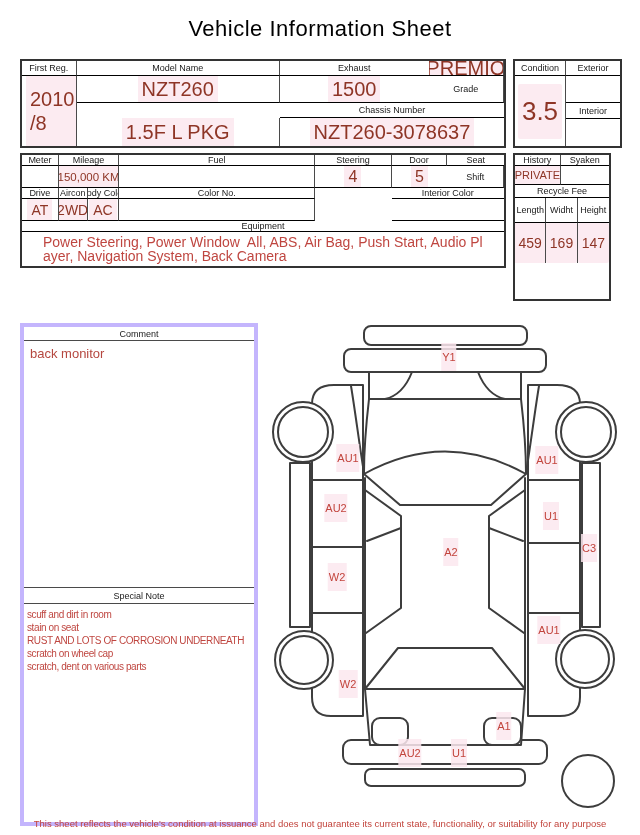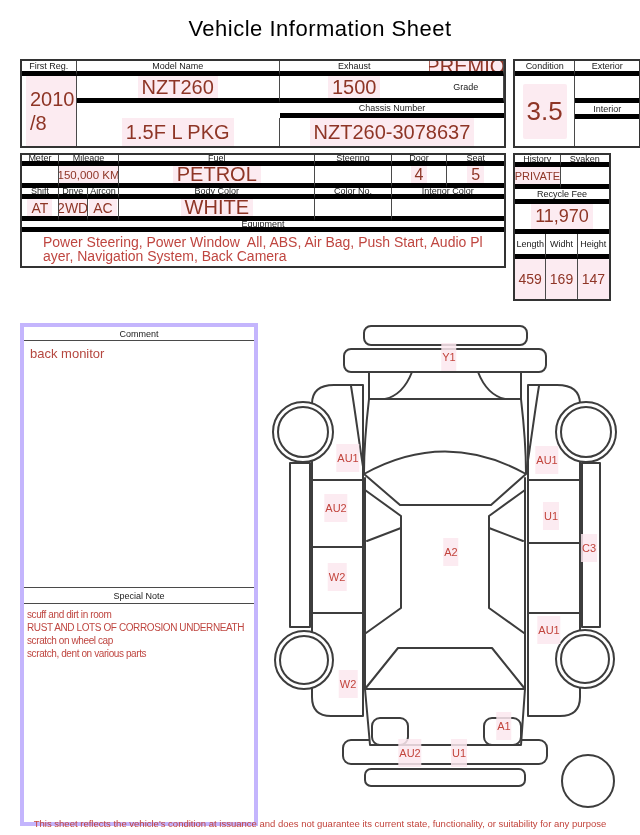--- a/index.html
+++ b/index.html
@@ -6,31 +6,31 @@
   body{width:640px;height:835px;position:relative;font-family:"Liberation Sans",sans-serif;overflow:hidden;}
   .abs{position:absolute;}
   
   .title{left:0;top:16px;width:640px;text-align:center;font-size:22px;color:#000;letter-spacing:.5px;}
   
   .tbl{box-sizing:border-box;border:2px solid #333;display:grid;background:#fff;}
   .cell{display:flex;align-items:center;justify-content:center;overflow:hidden;}
   .hd{font-size:9px;color:#1a1a1a;white-space:nowrap;}
   .vl{color:#8e3526;white-space:nowrap;}
   .br{border-right:1px solid #4a4a4a;}
-  .bb{border-bottom:5px solid #000000;}
+  .bb{border-bottom:1px solid #000000;}
   .pk{background:#fcebf1;padding:12px 4px;border-radius:2px;}
   .fs20{font-size:20px;}
   .fs26{font-size:26px;}
   .fs18{font-size:18px;}
   .fs16{font-size:16px;}
   .fs14{font-size:14px;}
   .fs12{font-size:11.5px;}
   .fs11{font-size:11px;}
   .t1l{left:20px;top:59px;width:486px;height:89px;grid-template-columns:55fr 205fr 150fr 76fr;grid-template-rows:16fr 28fr 16fr 29fr;}
-  .t1r{left:513px;top:59px;width:128px;height:89px;grid-template-columns:53fr 56fr;grid-template-rows:16fr 28fr 17fr 28fr;}
+  .t1r{left:513px;top:59px;width:109px;height:89px;grid-template-columns:53fr 56fr;grid-template-rows:16fr 28fr 17fr 28fr;}
   .t2l{left:20px;top:153px;width:486px;height:115px;grid-template-columns:37fr 29fr 32fr 197fr 77fr 56fr 57fr;grid-template-rows:15fr 30fr 15fr 30fr 15fr 43fr;}
   .t2r{left:513px;top:153px;width:98px;height:148px;grid-template-columns:53fr 56fr;grid-template-rows:15fr 27fr 18fr 38fr 50fr;}
   .firstreg{justify-content:flex-start;padding-left:4px;}
   .firstreg span{white-space:pre-line;line-height:24px;}
   .equip{display:block;text-align:left;padding:3px 21px;font-size:14px;line-height:14px;color:#bf4640;white-space:pre-wrap;word-break:break-all;}
   .lwh{display:grid;grid-template-columns:1fr 1fr 1fr;grid-template-rows:19fr 31fr;}
   
   .cbox{left:20px;top:315px;width:238px;height:503px;box-sizing:border-box;border:4px solid #c4b5fd;display:flex;flex-direction:column;background:#fff;margin-top:8px;}
   .sechead{flex:0 0 13px;display:flex;align-items:center;justify-content:center;font-size:9px;color:#1a1a1a;}
   .cbox-comment-head{border-bottom:1px solid #4a4a4a;}
@@ -93,23 +93,20 @@
   <div class="cell hd br bb" style="grid-column:2/4;">Mileage</div>
   <div class="cell hd br bb">Fuel</div>
   <div class="cell hd br bb">Steering</div>
   <div class="cell hd br bb">Door</div>
   <div class="cell hd bb">Seat</div>
 
   <div class="cell vl br bb"></div>
   <div class="cell vl fs12 br bb" style="grid-column:2/4;">
       <span class="pk">150,000 KM</span>
     </div>
-  <div class="cell vl fs20 br bb">
-      <span class="pk">PETROL</span>
-    </div>
   <div class="cell vl br bb"></div>
   <div class="cell vl fs16 br bb">
       <span class="pk">4</span>
     </div>
   <div class="cell vl fs16 bb">
       <span class="pk">5</span>
     </div>
 
   <div class="cell hd br bb">Shift</div>
   <div class="cell hd br bb">Drive</div>
@@ -120,41 +117,35 @@
 
   <div class="cell vl fs14 br bb">
       <span class="pk">AT</span>
     </div>
   <div class="cell vl fs14 br bb">
       <span class="pk">2WD</span>
     </div>
   <div class="cell vl fs14 br bb">
       <span class="pk">AC</span>
     </div>
-  <div class="cell vl fs20 br bb">
-      <span class="pk">WHITE</span>
-    </div>
   <div class="cell vl br bb"></div>
   <div class="cell vl bb" style="grid-column:6/8;"></div>
 
   <div class="cell hd bb" style="grid-column:1/8;">Equipment</div>
   <div class="equip" style="grid-column:1/8;">Power Steering, Power Window  All, ABS, Air Bag, Push Start, Audio Player, Navigation System, Back Camera</div>
 </div>
 
 <div class="abs tbl t2r">
   <div class="cell hd br bb">History</div>
   <div class="cell hd bb">Syaken</div>
   <div class="cell vl fs11 br bb">
       <span class="pk">PRIVATE</span>
     </div>
   <div class="cell vl bb"></div>
   <div class="cell hd bb" style="grid-column:1/3;">Recycle Fee</div>
-  <div class="cell vl fs18 bb" style="grid-column:1/3;">
-      <span class="pk">11,970</span>
-    </div>
   <div class="lwh" style="grid-column:1/3;">
     <div class="cell hd br bb">Length</div>
     <div class="cell hd br bb">Widht</div>
     <div class="cell hd bb">Height</div>
     <div class="cell vl fs14 br">
         <span class="pk">459</span>
       </div>
     <div class="cell vl fs14 br">
         <span class="pk">169</span>
       </div>
@@ -163,20 +154,21 @@
       </div>
   </div>
 </div>
 
 <div class="abs cbox">
   <div class="sechead cbox-comment-head">Comment</div>
   <div class="cbox-comment">back monitor</div>
   <div class="snote-head">Special Note</div>
   <div class="snote-body">
       <div class="note-line">scuff and dirt in room</div>
+      <div class="note-line">stain on seat</div>
       <div class="note-line">RUST AND LOTS OF CORROSION UNDERNEATH</div>
       <div class="note-line">scratch on wheel cap</div>
       <div class="note-line">scratch, dent on various parts</div>
     </div>
 </div>
 
 <div class="abs diagram">
   <svg width="370" height="515" viewBox="270 310 370 515" fill="none" stroke="#3d3d3d" stroke-width="2" stroke-linejoin="round" stroke-linecap="round">
 
     <rect x="290" y="463" width="20" height="164"></rect>

